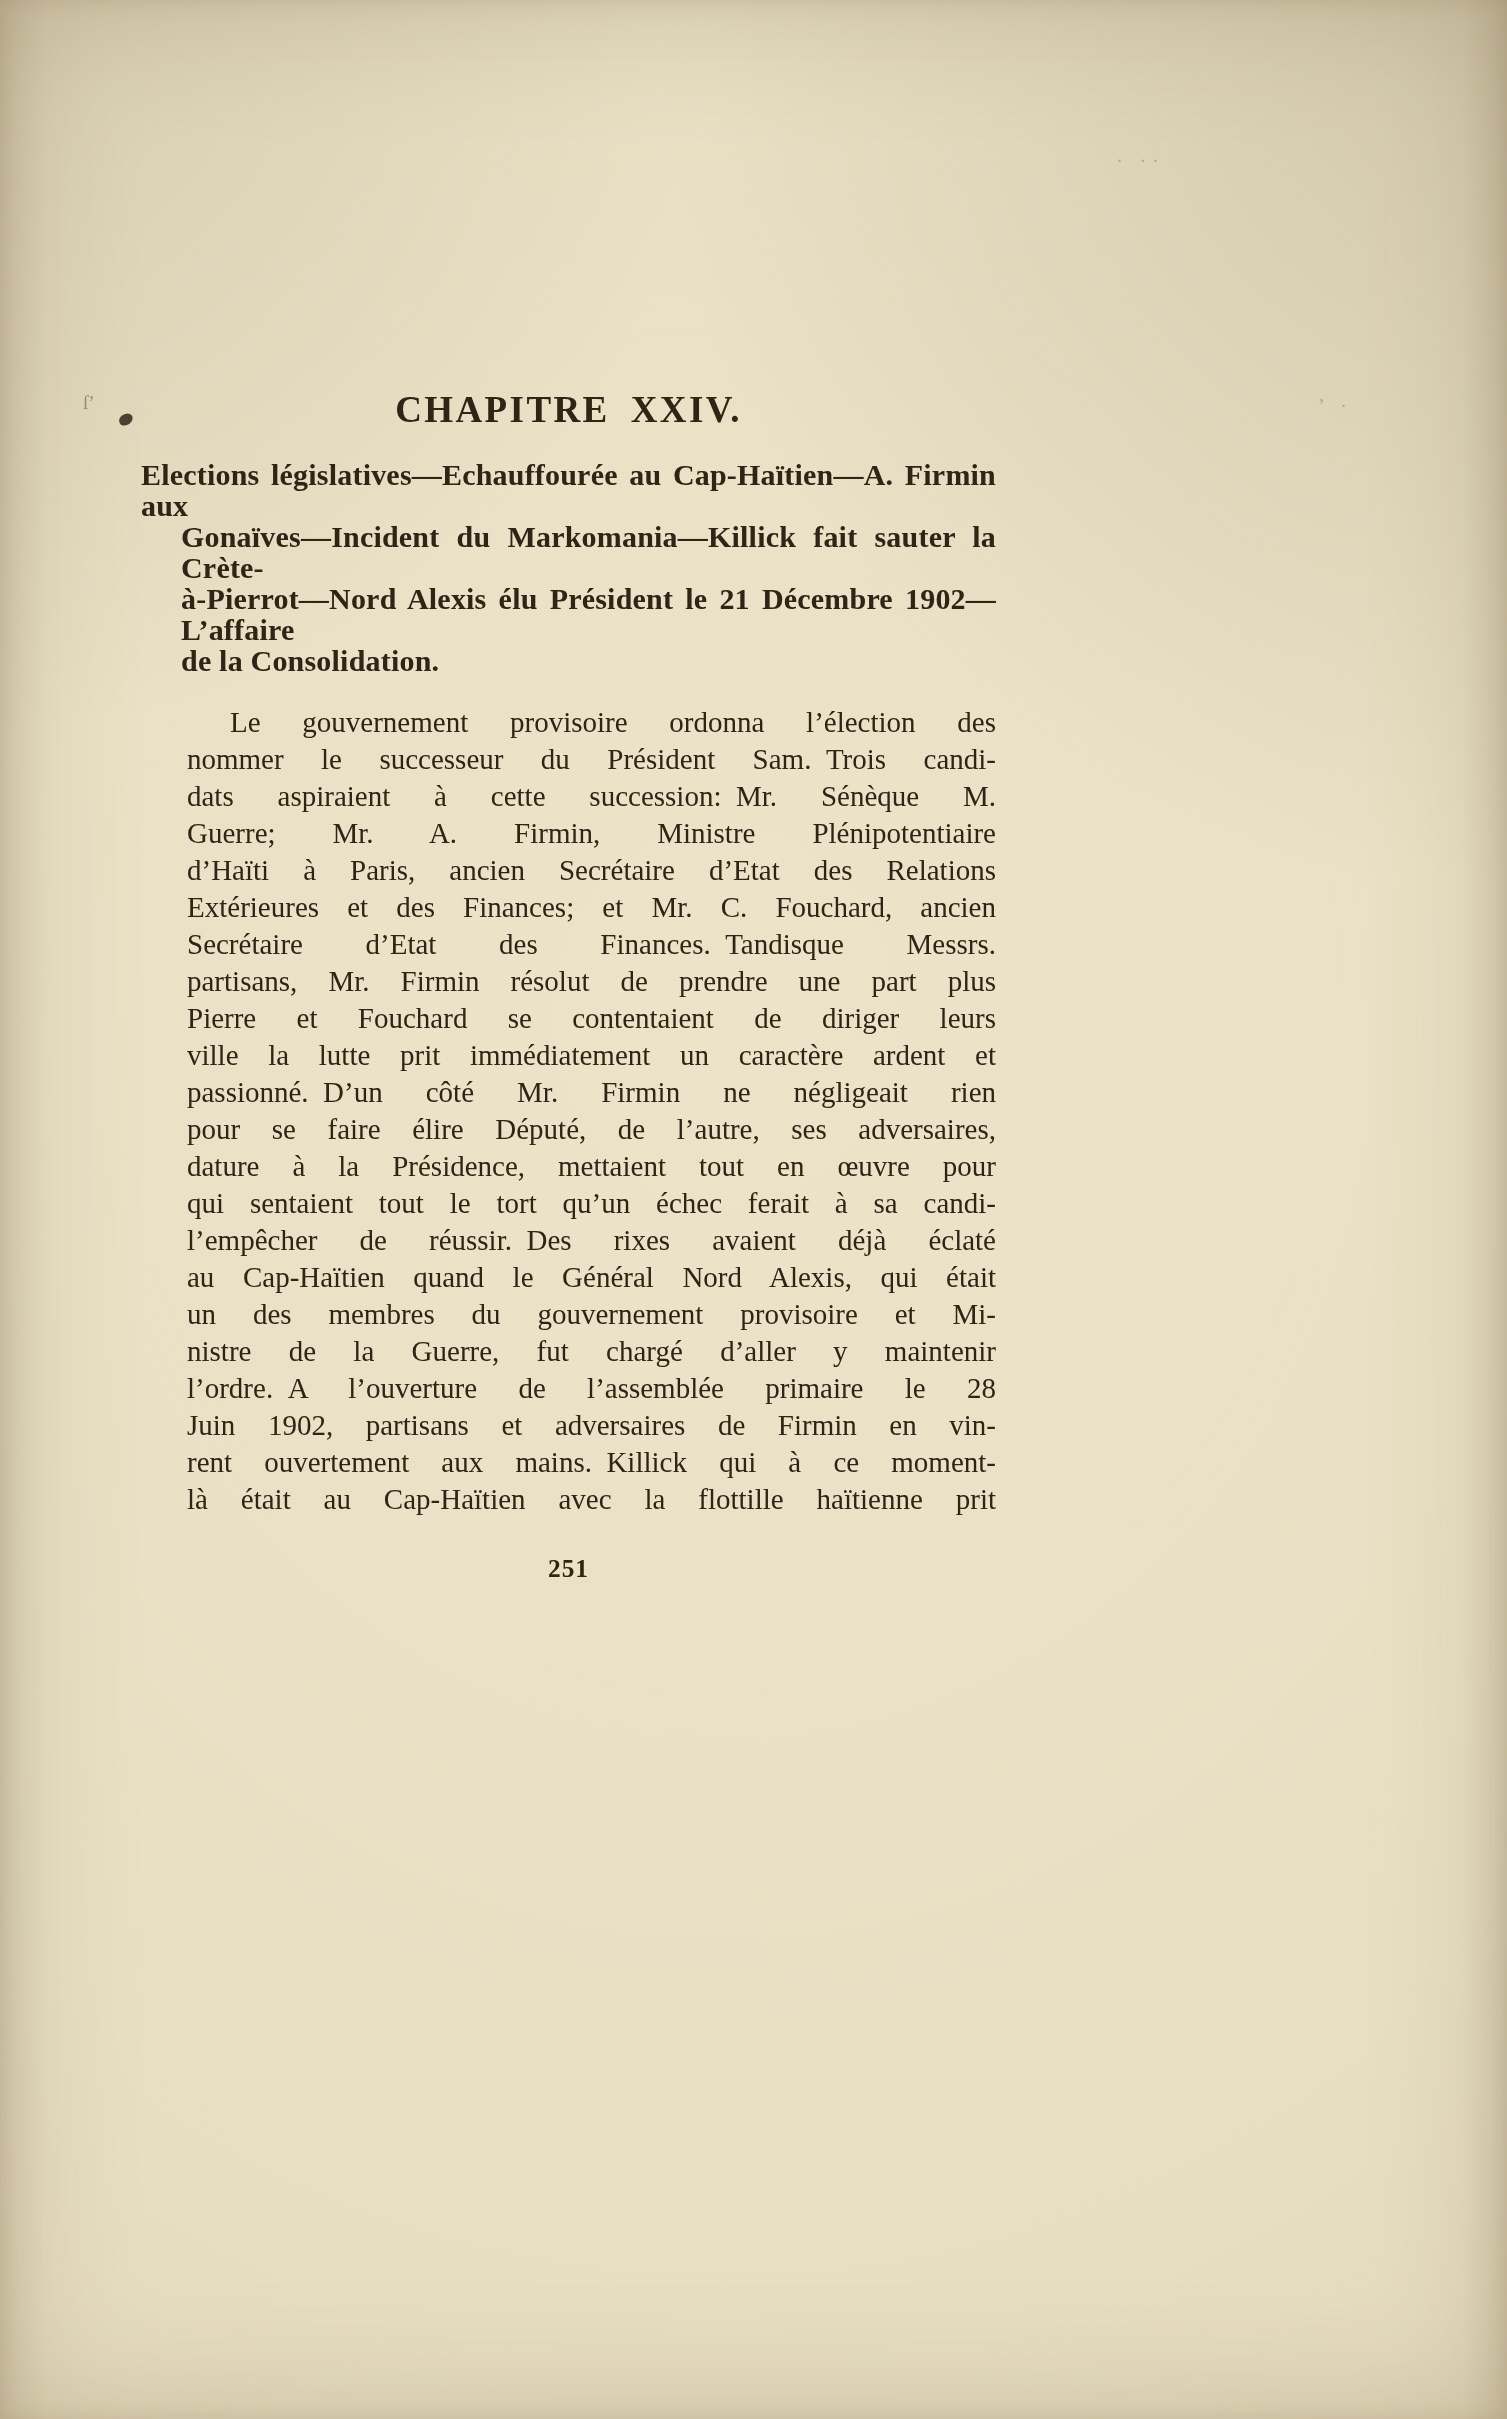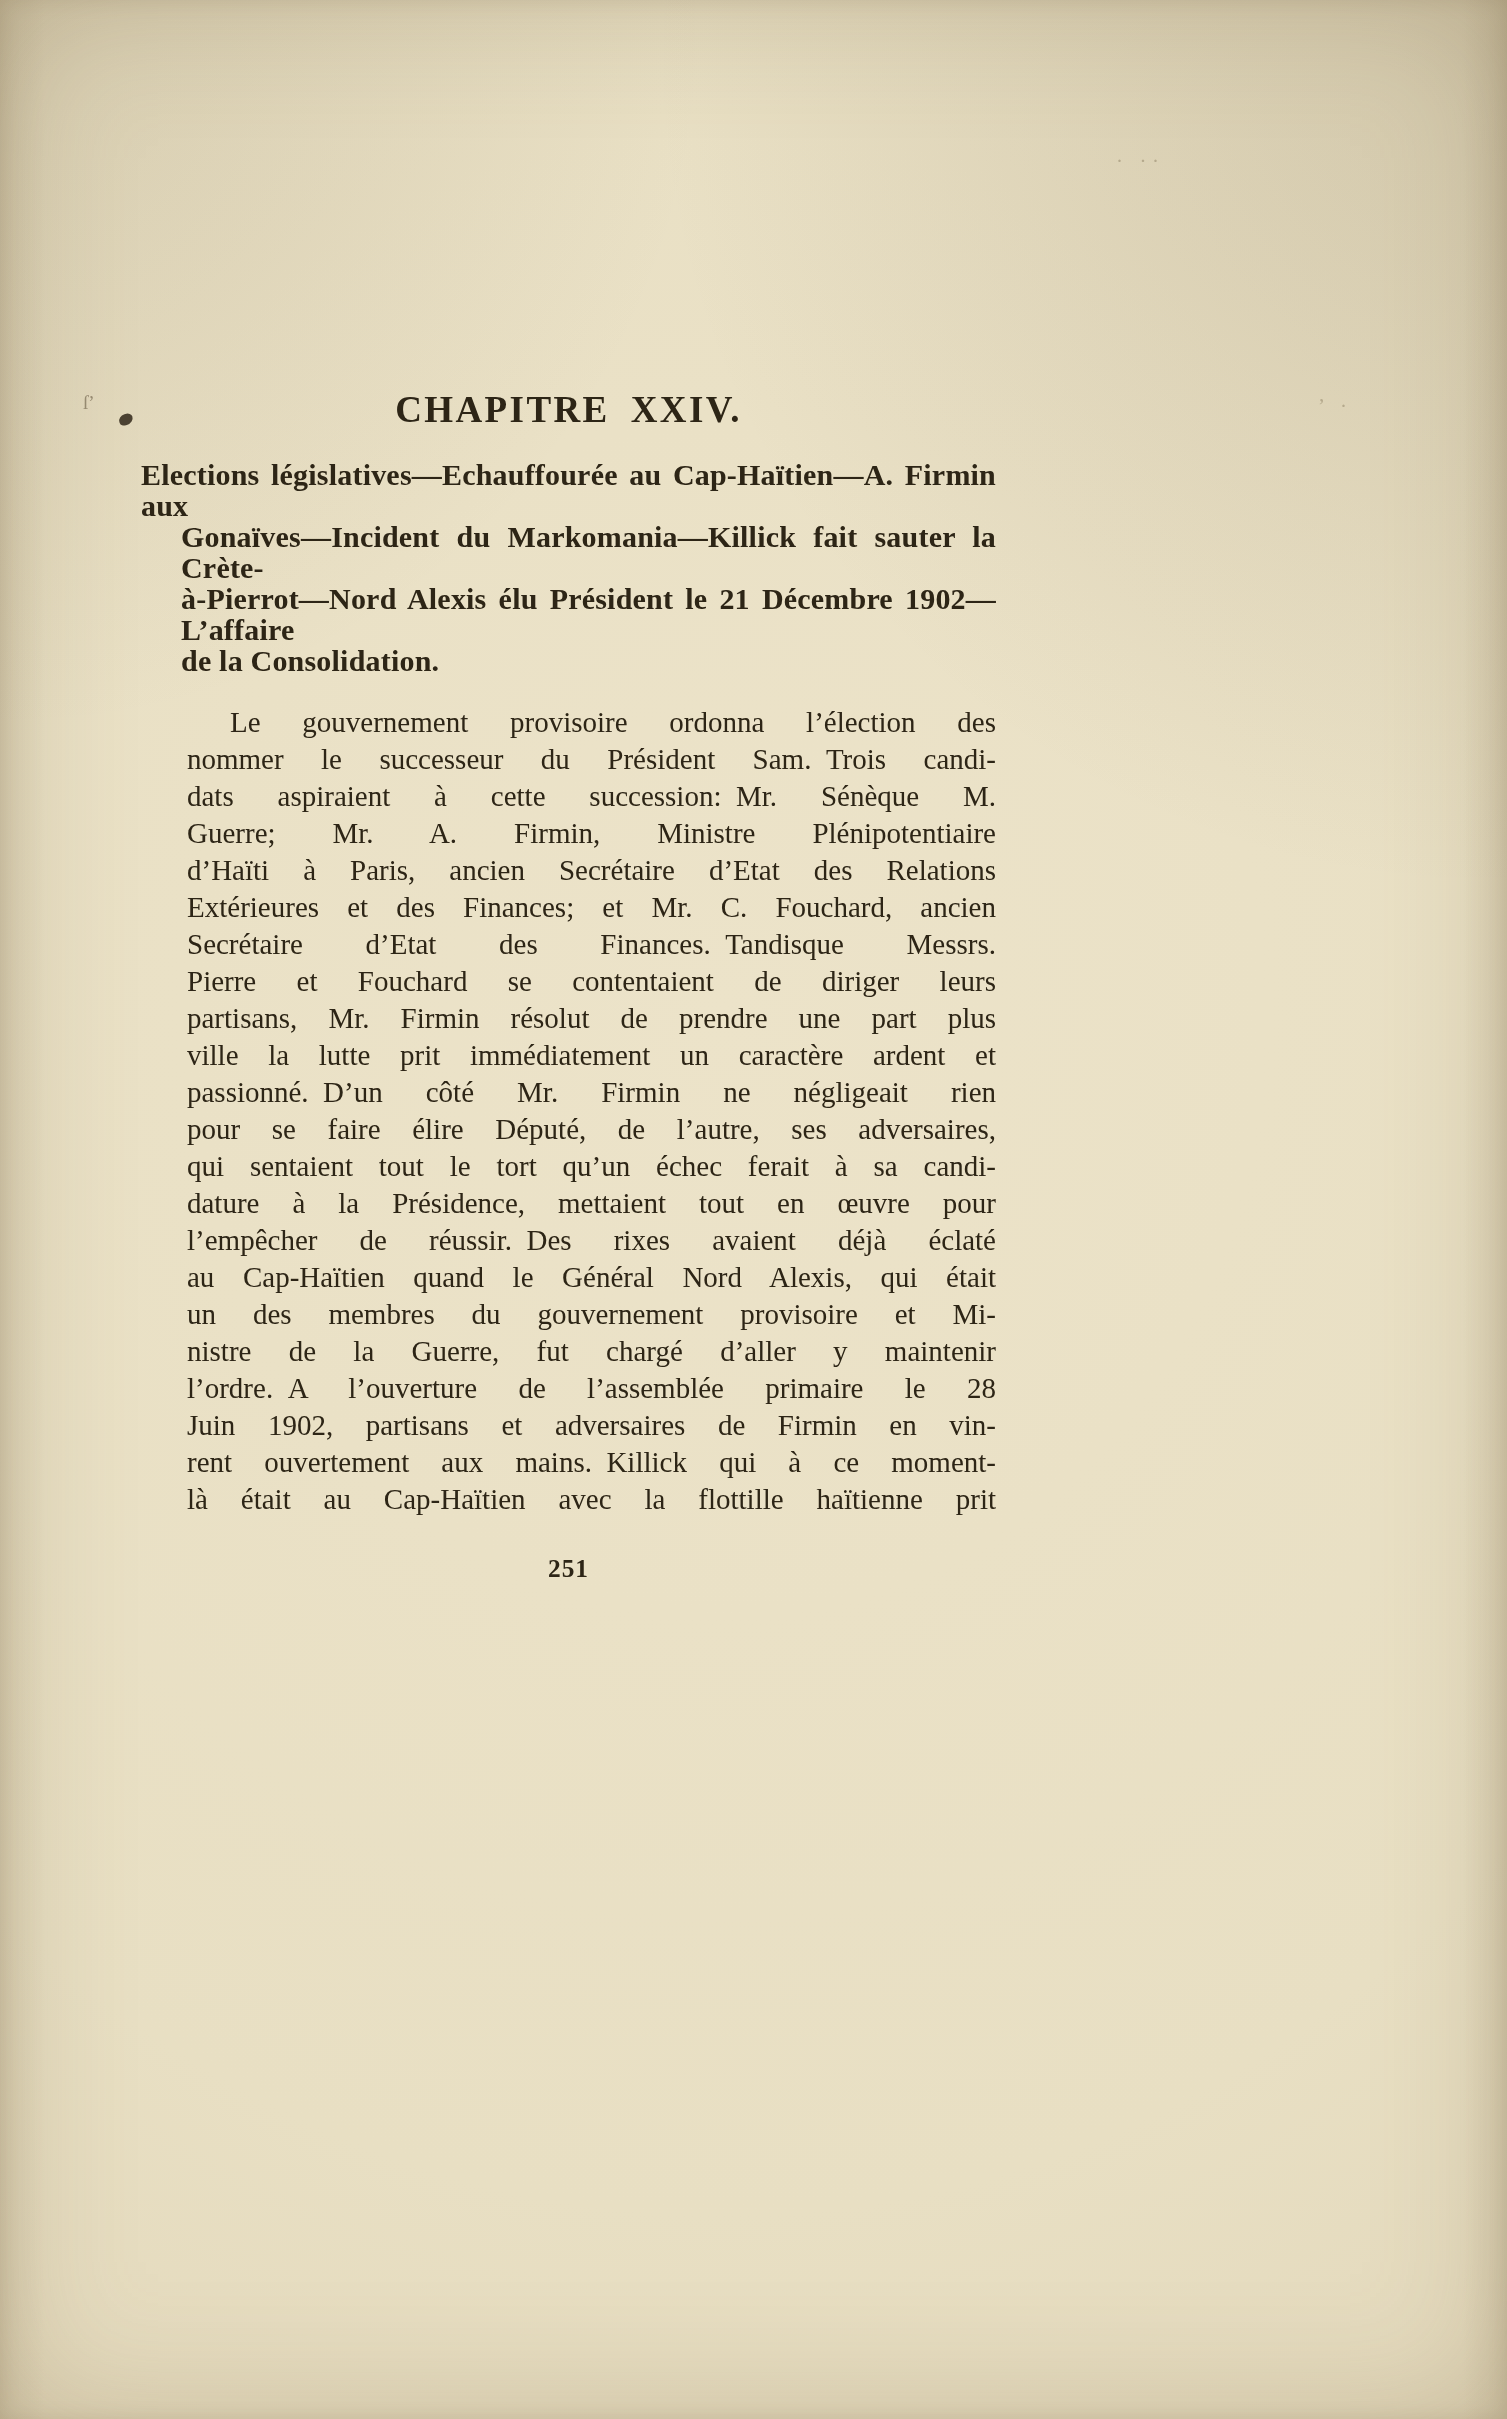--- a/index.html
+++ b/index.html
@@ -63,27 +63,27 @@
     </div>
 
     <div class="bodytext">
       <div class="bline first">Le gouvernement provisoire ordonna l’élection des</div>
       <div class="bline">nommer le successeur du Président Sam. Trois candi-</div>
       <div class="bline">dats aspiraient à cette succession: Mr. Sénèque M.</div>
       <div class="bline">Guerre; Mr. A. Firmin, Ministre Plénipotentiaire</div>
       <div class="bline">d’Haïti à Paris, ancien Secrétaire d’Etat des Relations</div>
       <div class="bline">Extérieures et des Finances; et Mr. C. Fouchard, ancien</div>
       <div class="bline">Secrétaire d’Etat des Finances. Tandisque Messrs.</div>
+      <div class="bline">partisans, Mr. Firmin résolut de prendre une part plus</div>
       <div class="bline">Pierre et Fouchard se contentaient de diriger leurs</div>
-      <div class="bline">partisans, Mr. Firmin résolut de prendre une part plus</div>
       <div class="bline">ville la lutte prit immédiatement un caractère ardent et</div>
       <div class="bline">passionné. D’un côté Mr. Firmin ne négligeait rien</div>
       <div class="bline">pour se faire élire Député, de l’autre, ses adversaires,</div>
+      <div class="bline">dature à la Présidence, mettaient tout en œuvre pour</div>
       <div class="bline">qui sentaient tout le tort qu’un échec ferait à sa candi-</div>
-      <div class="bline">dature à la Présidence, mettaient tout en œuvre pour</div>
       <div class="bline">l’empêcher de réussir. Des rixes avaient déjà éclaté</div>
       <div class="bline">au Cap-Haïtien quand le Général Nord Alexis, qui était</div>
       <div class="bline">un des membres du gouvernement provisoire et Mi-</div>
       <div class="bline">nistre de la Guerre, fut chargé d’aller y maintenir</div>
       <div class="bline">l’ordre. A l’ouverture de l’assemblée primaire le 28</div>
       <div class="bline">Juin 1902, partisans et adversaires de Firmin en vin-</div>
       <div class="bline">rent ouvertement aux mains. Killick qui à ce moment-</div>
       <div class="bline">là était au Cap-Haïtien avec la flottille haïtienne prit</div>
     </div>
 

